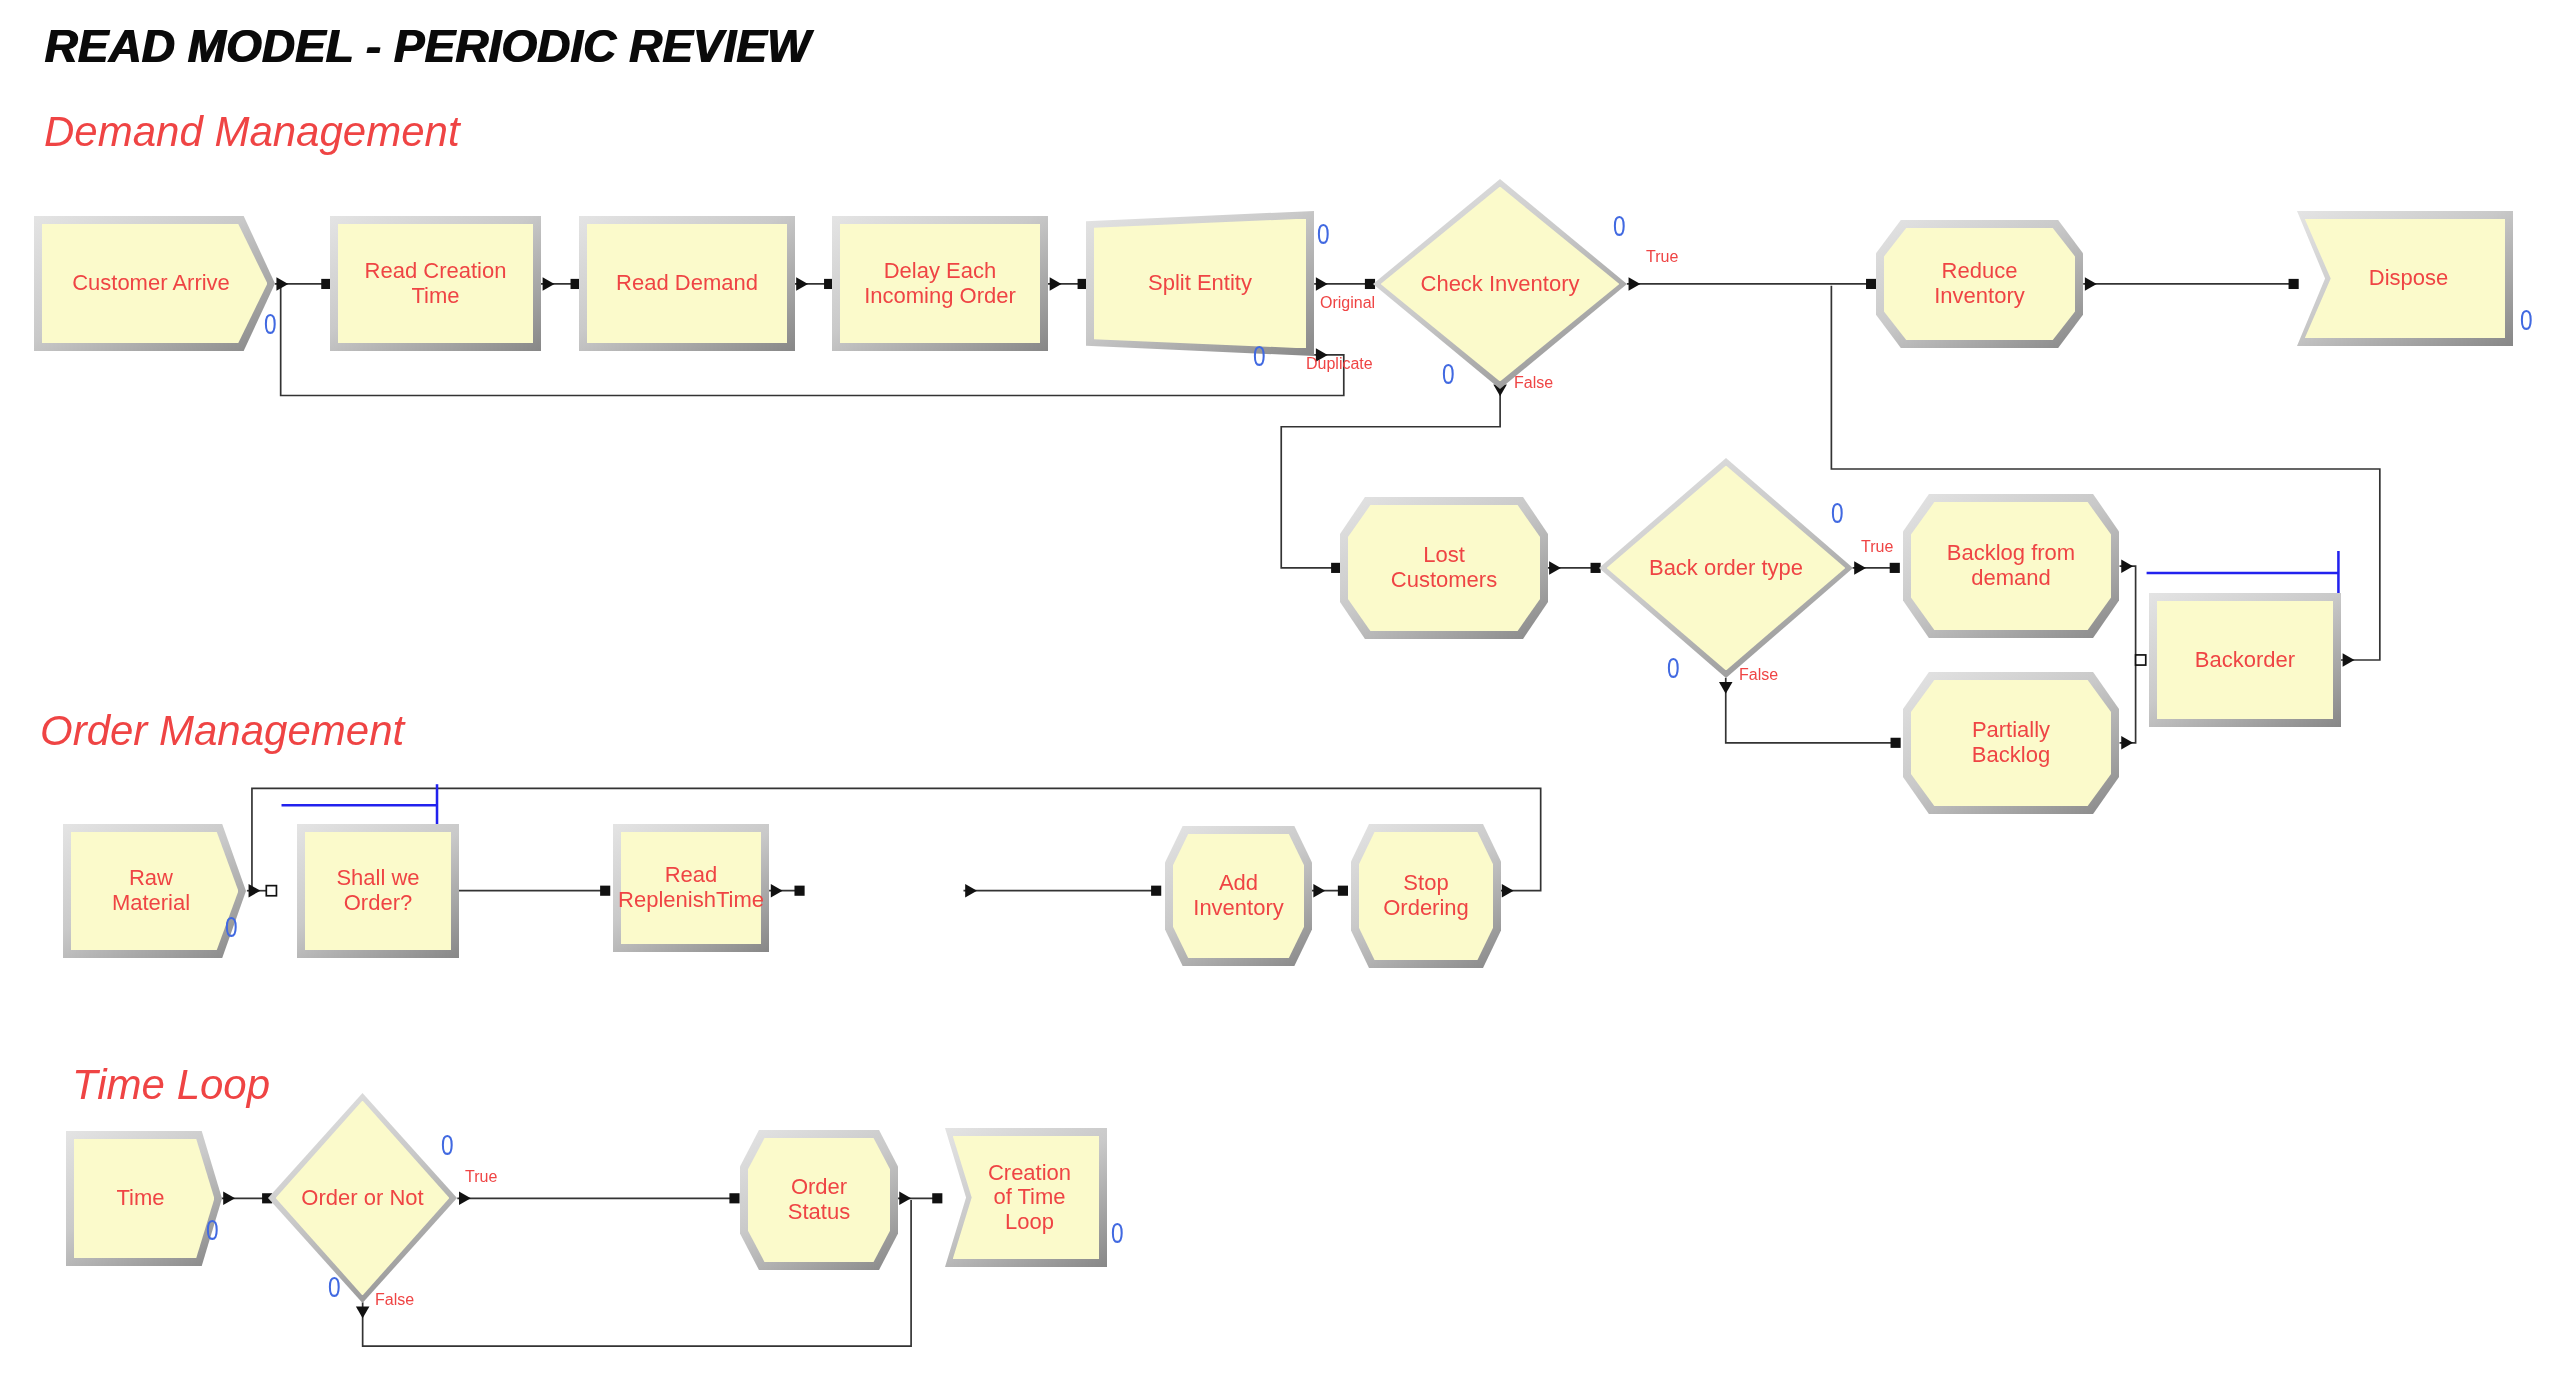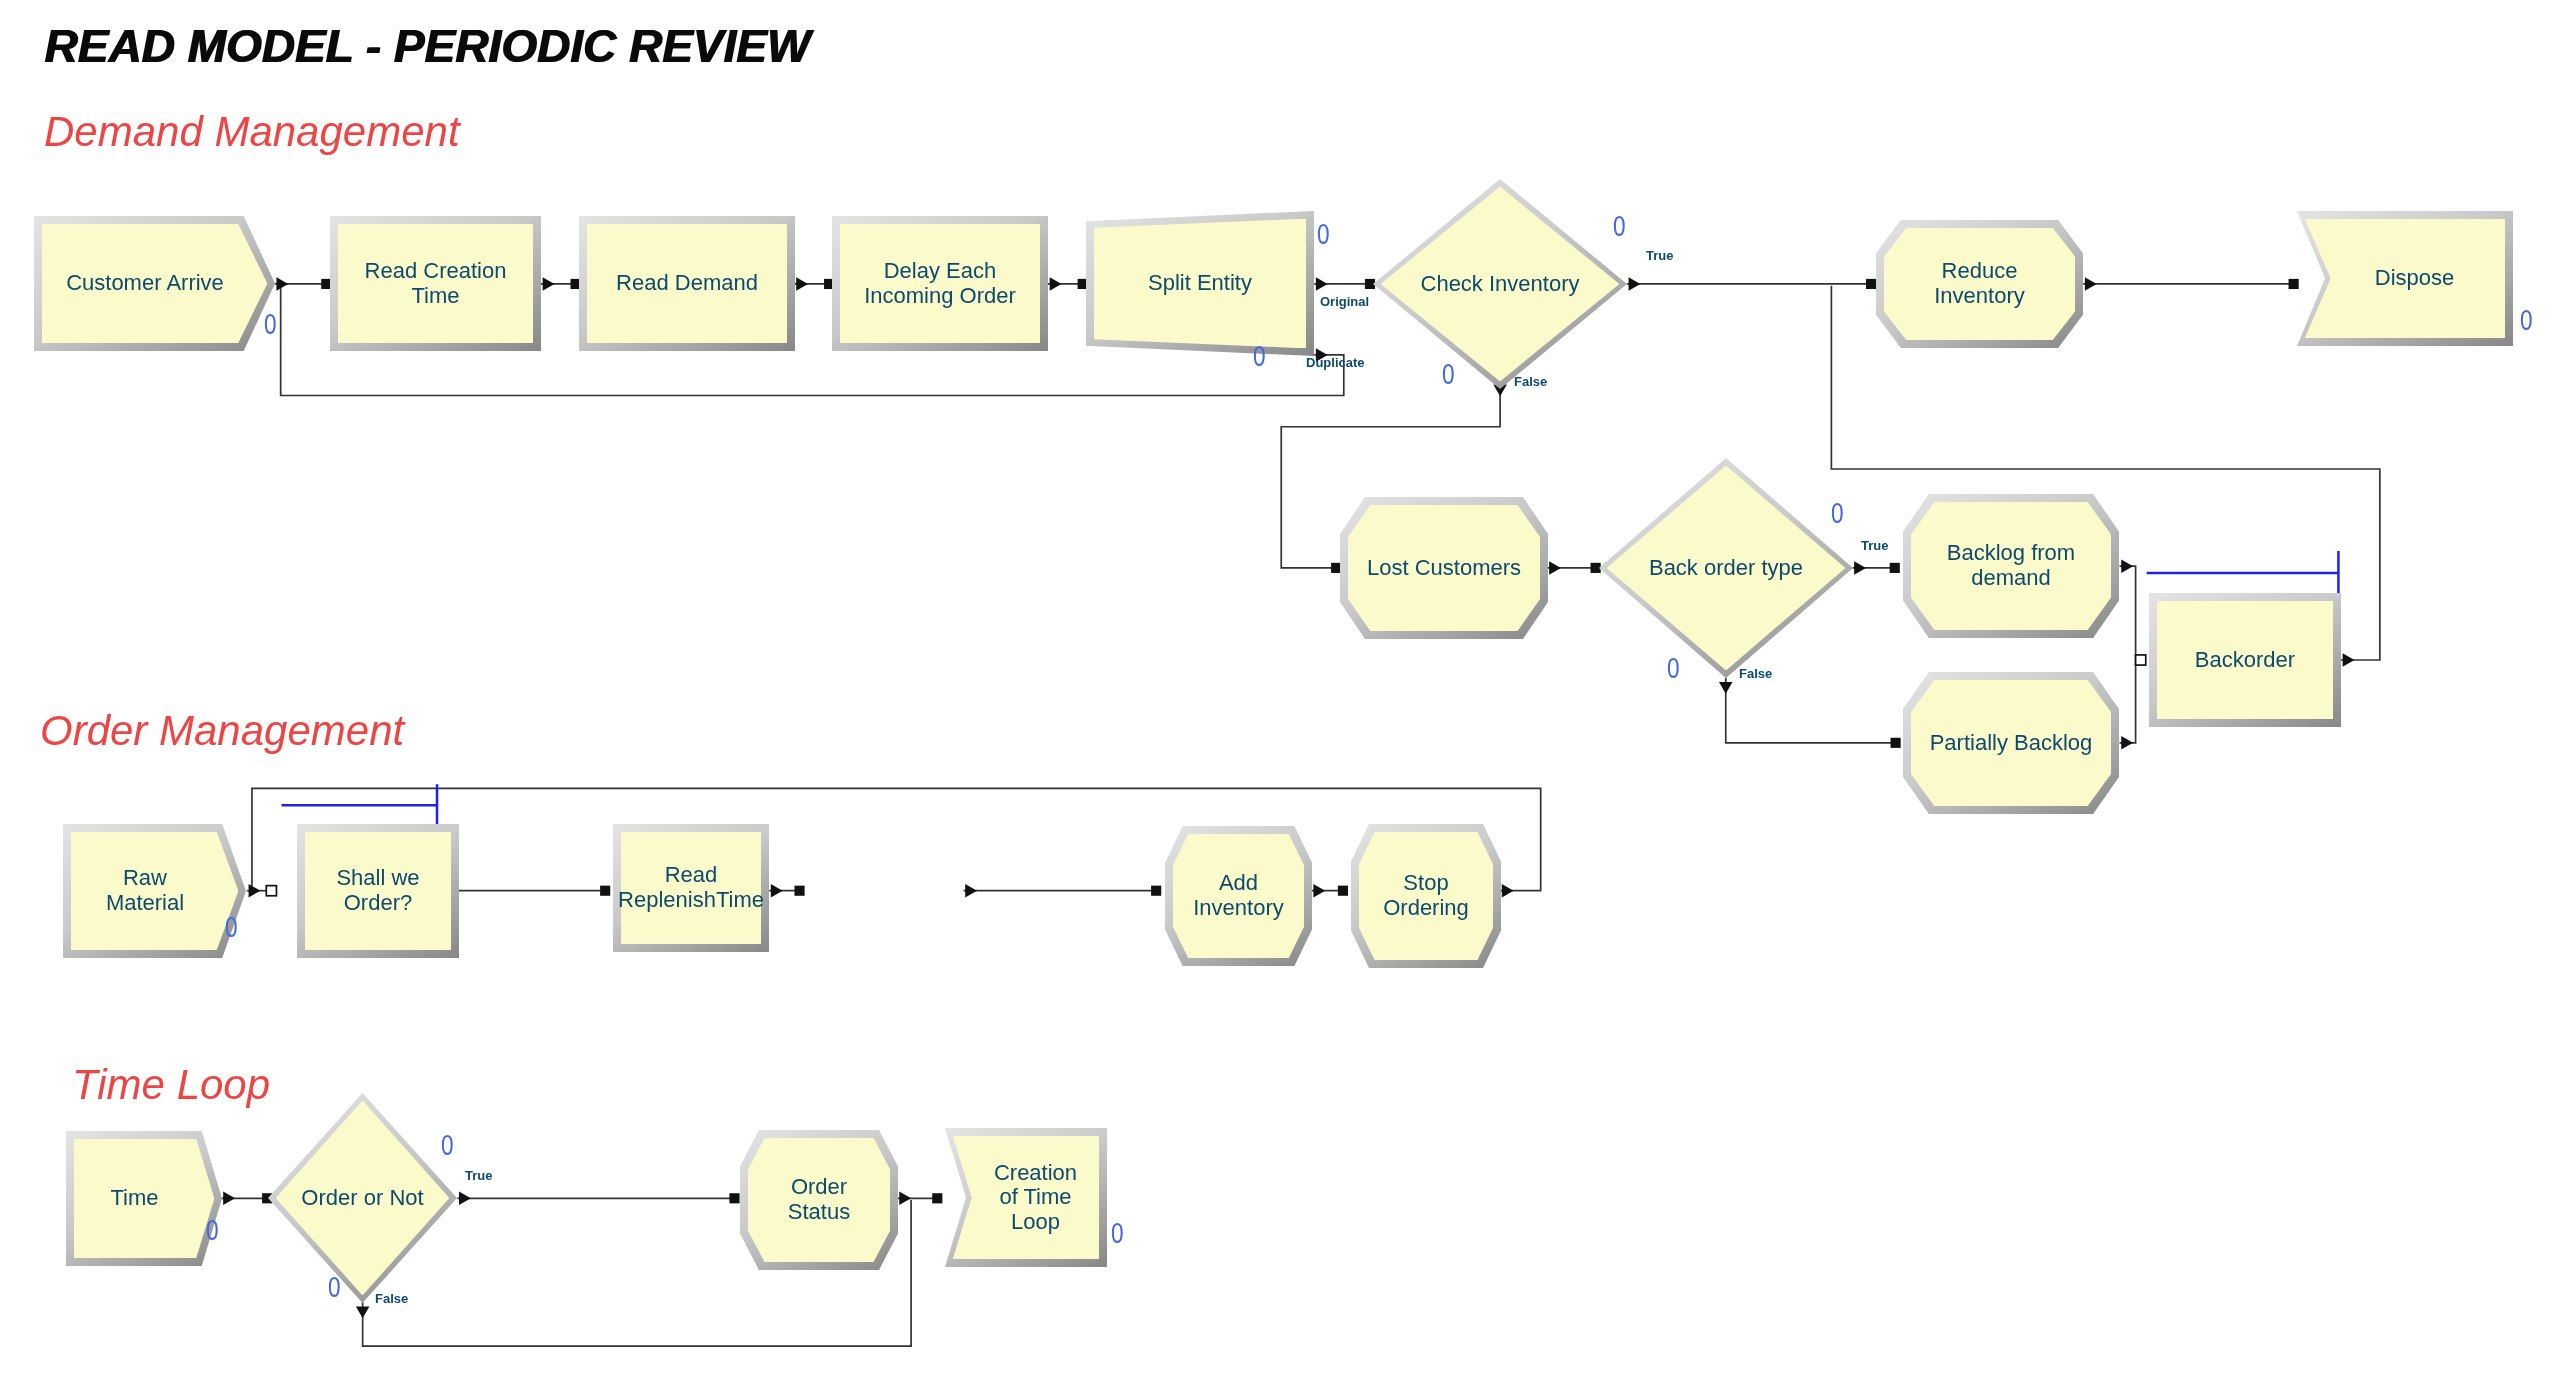--- a/index.html
+++ b/index.html
@@ -11,33 +11,33 @@
   .title{position:absolute;left:44px;top:18.6px;font-size:46px;font-weight:bold;
          font-style:italic;color:#0a0a0a;letter-spacing:0px;z-index:3;
          text-shadow:1.3px 0 0 #0a0a0a;}
   .section{position:absolute;font-size:42px;font-style:italic;color:#ef4444;z-index:3;}
 
   .block{position:absolute;z-index:2;}
   .sh-o{position:absolute;inset:0;
         background:linear-gradient(150deg,#e4e4e4 0%,#c9c9c9 45%,#878787 100%);}
   .sh-i{position:absolute;inset:7.6px;background:#FBFACB;}
   .blabel{position:absolute;inset:0;display:flex;align-items:center;justify-content:center;
-          text-align:center;color:#0c4a6e;font-size:22px;line-height:1.12;padding:0 18px;
+          text-align:center;color:#ef4444;font-size:22px;line-height:1.12;padding:0 30px;
           z-index:2;}
   .create  .sh-o,.create  .sh-i{clip-path:polygon(0 0,87% 0,100% 50%,87% 100%,0 100%);}
   .create  .blabel{padding-right:37px;}
   .disposeS .sh-o,.disposeS .sh-i{clip-path:polygon(0 0,100% 0,100% 100%,0 100%,13% 50%);}
   .disposeS .blabel{padding-left:37px;}
   .process .sh-o,.process .sh-i{clip-path:polygon(0 26%,12% 0,88% 0,100% 26%,100% 74%,88% 100%,12% 100%,0 74%);}
   .decide  .sh-o,.decide  .sh-i{clip-path:polygon(50% 0,100% 50%,50% 100%,0 50%);}
   .separate .sh-o,.separate .sh-i{clip-path:polygon(0 7%,100% 0,100% 100%,0 93%);}
 
   .counter{position:absolute;color:#4169E1;font-size:29px;z-index:3;
            transform:scaleX(.78);transform-origin:left top;}
-  .bl{position:absolute;color:#0c4a6e;font-size:13px;z-index:3;font-weight:bold;}
+  .bl{position:absolute;color:#ef4444;font-size:16px;z-index:3;}
 </style>
 </head>
 <body>
 
 <div id="canvas">
 
   <svg id="wires" width="2576" height="1380" viewBox="0 0 3048 1633">
       <polyline points="325,336 386,336" fill="none" stroke="#333333" stroke-width="2"></polyline>
       <polyline points="640,336 686,336" fill="none" stroke="#333333" stroke-width="2"></polyline>
       <polyline points="940,336 986,336" fill="none" stroke="#333333" stroke-width="2"></polyline>

